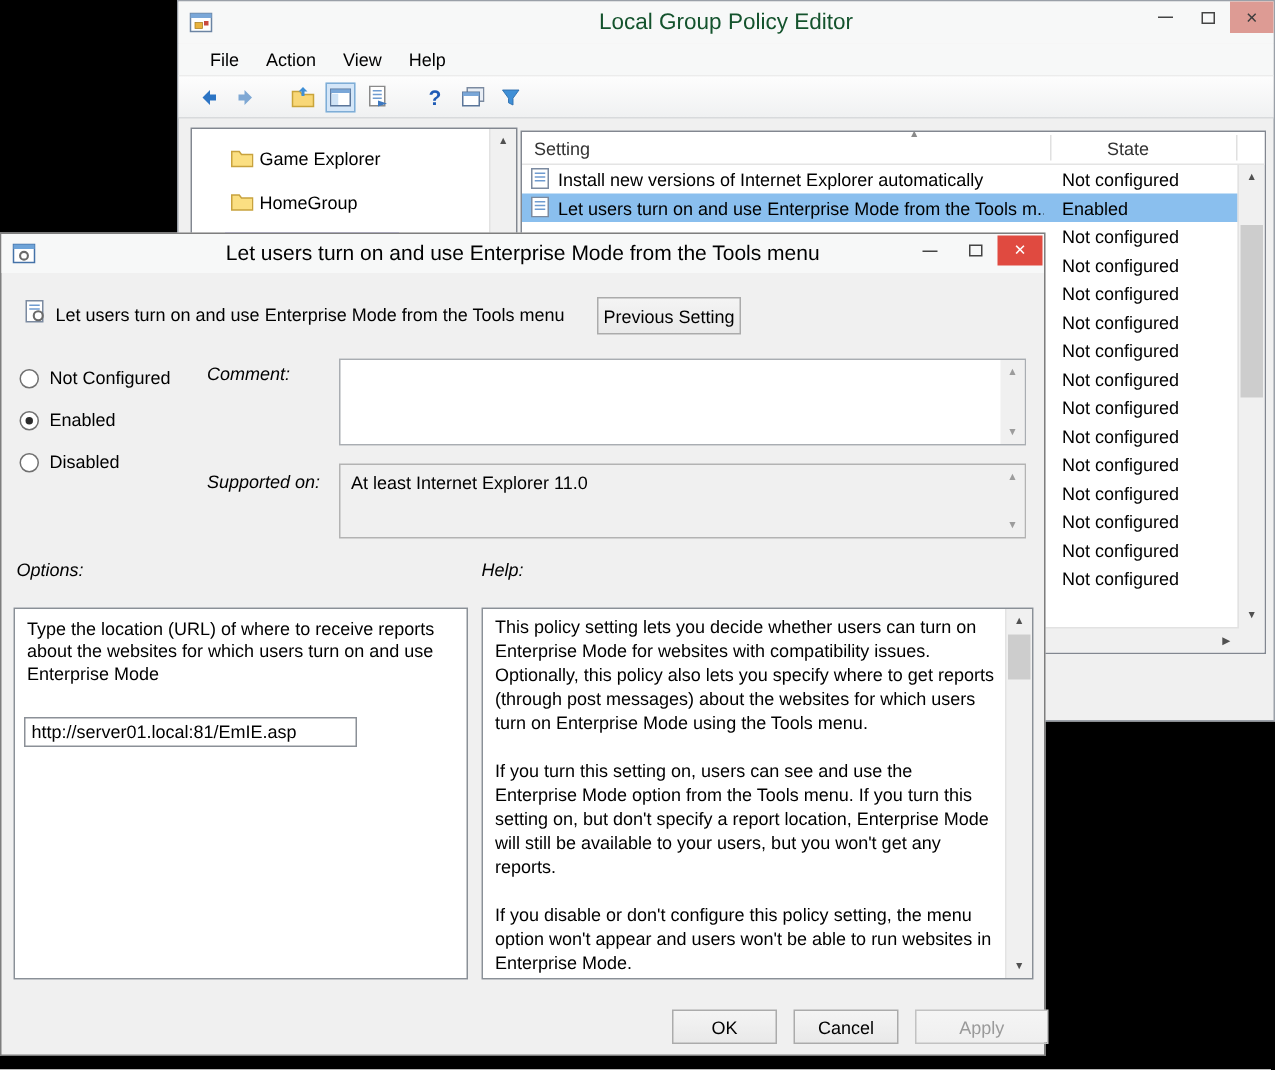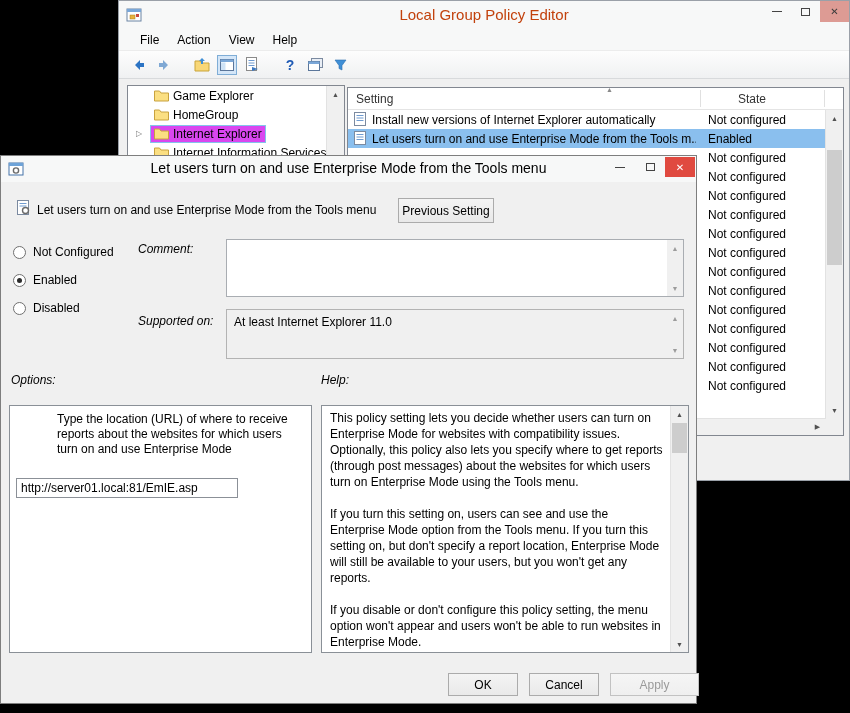--- a/index.html
+++ b/index.html
@@ -3,21 +3,21 @@
 <meta charset="utf-8">
 <style>
   html,body{margin:0;padding:0;}
   .screen{position:relative;width:850px;height:713px;background:#000;
     font-family:"Liberation Sans",sans-serif;overflow:hidden;color:#000;}
 
   
   #gpe{position:absolute;left:118px;top:0;width:732px;height:481px;
     background:#f0f0f0;border:1px solid #9aa0a8;box-sizing:border-box;}
   .gpe-titlebar{position:absolute;left:0;top:0;right:0;height:28px;background:#f7f8f8;}
-  .gpe-title-text{position:absolute;left:0;right:0;top:5px;text-align:center;font-size:15px;color:#c2410c;}
+  .gpe-title-text{position:absolute;left:0;right:0;top:5px;text-align:center;font-size:15px;color:#14532d;}
   .title-icon{position:absolute;left:7px;top:6px;width:16px;height:16px;}
   .caps{position:absolute;right:0;top:0;display:flex;}
   .cap{width:29px;height:21px;display:flex;align-items:center;justify-content:center;}
   .cap .close-glyph{font-size:10px;color:#3c3c3c;}
   .cap.gpe-close{background:#dd9b94;}
   .glyph-min{width:10px;height:1px;background:#444;}
   .glyph-max{width:9px;height:8px;border:1px solid #444;box-sizing:border-box;}
   .menubar{position:absolute;top:28px;left:0;right:0;height:22px;background:#f7f8f8;
     display:flex;align-items:center;padding-left:12px;font-size:12px;border-bottom:1px solid #ececec;box-sizing:border-box;}
   .menu-item{padding:0 9px;}
@@ -26,21 +26,21 @@
     display:flex;align-items:center;padding-left:10px;gap:5px;box-sizing:border-box;}
   .tbi{width:20px;height:20px;display:flex;align-items:center;justify-content:center;}
   .tbi-active{background:#d4e6f8;border:1px solid #7fadd6;box-sizing:border-box;}
   .tbsep{width:8px;height:1px;}
   .q{color:#1f5bb5;font-size:14px;font-weight:bold;}
 
   
   .tree{position:absolute;left:8px;top:84px;width:218px;height:390px;background:#fff;
     border:1px solid #828790;box-sizing:border-box;}
   .tree-rows{position:absolute;left:0;top:0;right:17px;bottom:0;overflow:hidden;}
-  .tree-row{height:19px;display:flex;align-items:center;font-size:12px;white-space:nowrap;padding-left:22px;}
+  .tree-row{height:19px;display:flex;align-items:center;font-size:12px;white-space:nowrap;padding-left:22px;margin-top:10px;}
   .expander{position:absolute;left:8px;font-size:8px;color:#7a7a7a;}
   .hl{display:flex;align-items:center;gap:4px;padding:1px 3px;border:1px solid transparent;}
   .tree-row.selected .hl{background:#d946ef;border:1px solid #84c3ea;}
   .tree-scroll{position:absolute;right:0;top:0;bottom:0;width:17px;background:#f0f0f0;border-left:1px solid #e2e2e2;}
   .sarr{position:absolute;left:0;right:0;height:16px;display:flex;align-items:center;justify-content:center;
     font-size:7px;color:#515151;}
   .sarr.top{top:0;} .sarr.bot{bottom:0;}
 
   
   .list{position:absolute;left:228px;top:86px;width:497px;height:349px;background:#fff;
@@ -93,21 +93,21 @@
 
   .comment-box{position:absolute;left:225px;top:83px;width:458px;height:58px;background:#fff;
     border:1px solid #a9adb2;box-sizing:border-box;}
   .mini-scroll{position:absolute;right:0;top:0;bottom:0;width:16px;background:#f0f0f0;}
   .mini-scroll .sarr{color:#9c9c9c;}
   .supported-box{position:absolute;left:225px;top:153px;width:458px;height:50px;background:#f0f0f0;
     border:1px solid #b3b3b3;box-sizing:border-box;}
   .supported-text{position:absolute;left:7px;top:5px;font-size:12px;}
 
   .options-panel{position:absolute;left:8px;top:249px;width:303px;height:248px;background:#fff;
-    border:1px solid #8a9097;box-sizing:border-box;padding-left:39px;}
+    border:1px solid #8a9097;box-sizing:border-box;}
   .options-text{margin:6px 8px;font-size:12px;line-height:15px;}
   .url-input{position:absolute;left:6px;top:72px;width:222px;height:20px;border:1px solid #8b9097;
     background:#fff;font-size:12px;padding:2px 4px;box-sizing:border-box;
     font-family:"Liberation Sans",sans-serif;}
   .help-panel{position:absolute;left:320px;top:249px;width:368px;height:248px;background:#fff;
     border:1px solid #8a9097;box-sizing:border-box;}
   .help-scroll{position:absolute;right:0;top:0;bottom:0;width:17px;background:#f0f0f0;border-left:1px solid #e3e3e3;}
   .help-thumb{position:absolute;left:1px;right:1px;top:17px;height:30px;background:#cdcdcd;}
   .help-text{position:absolute;left:0;top:0;right:17px;bottom:0;overflow:hidden;padding:4px 8px;
     font-size:12px;line-height:16px;}

